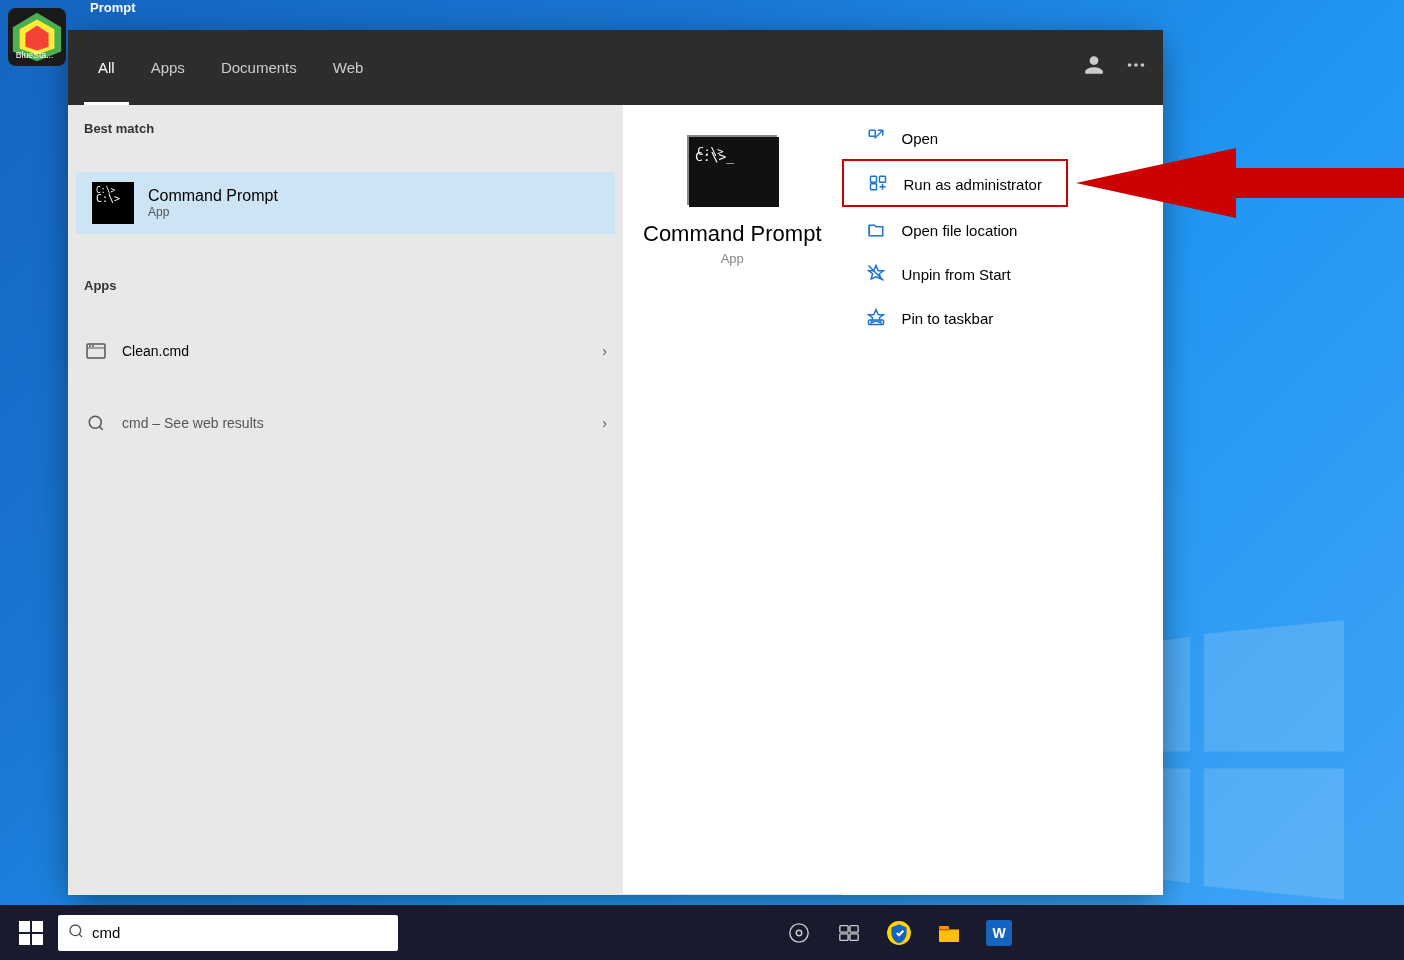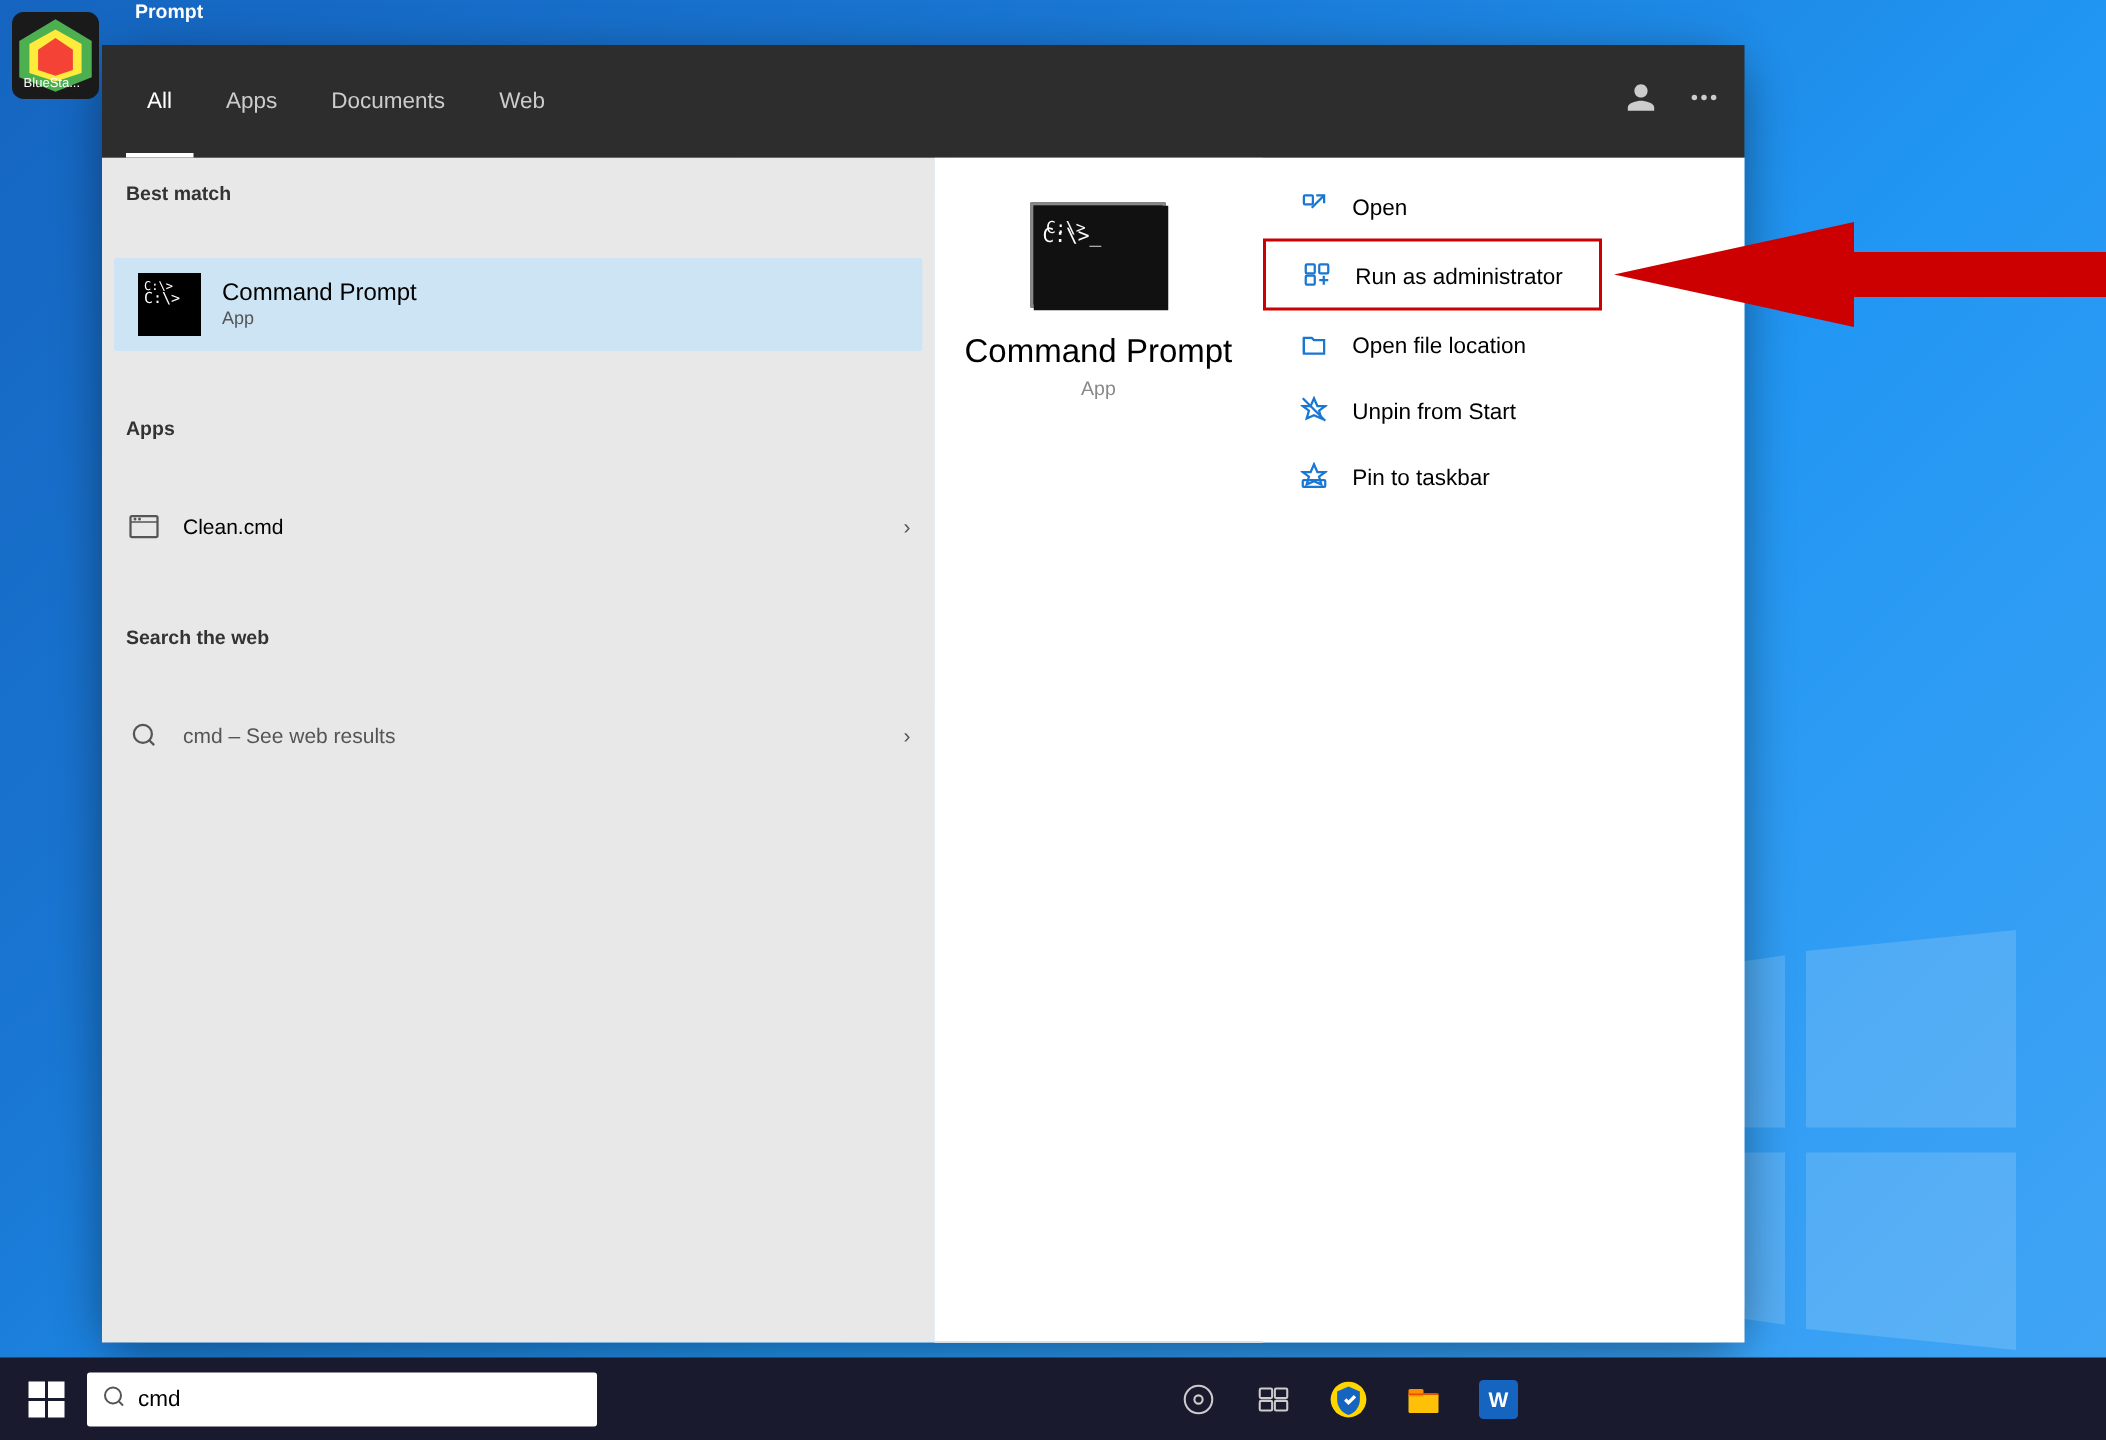--- a/index.html
+++ b/index.html
@@ -492,21 +492,20 @@
             <rect width="18" height="14" x="1" y="3" rx="1" fill="none" stroke="#555" stroke-width="1.5"></rect>
             <line x1="1" y1="7" x2="19" y2="7" stroke="#555" stroke-width="1"></line>
             <circle cx="4" cy="5" r="1" fill="#555"></circle>
             <circle cx="7" cy="5" r="1" fill="#555"></circle>
           </svg>
         </div>
         <div class="app-item-name">Clean.cmd</div>
         <div class="app-item-arrow">›</div>
       </div>
 
-      <div class="section-label">Search the web</div>
 
       <div class="web-item">
         <div class="web-item-icon">
           <svg width="18" height="18" viewBox="0 0 24 24" fill="none" stroke="#555" stroke-width="2">
               <circle cx="11" cy="11" r="8"></circle>
               <line x1="21" y1="21" x2="16.65" y2="16.65"></line>
             </svg>
         </div>
         <div class="web-item-text">
           <span>cmd</span><span> – See web results</span>

